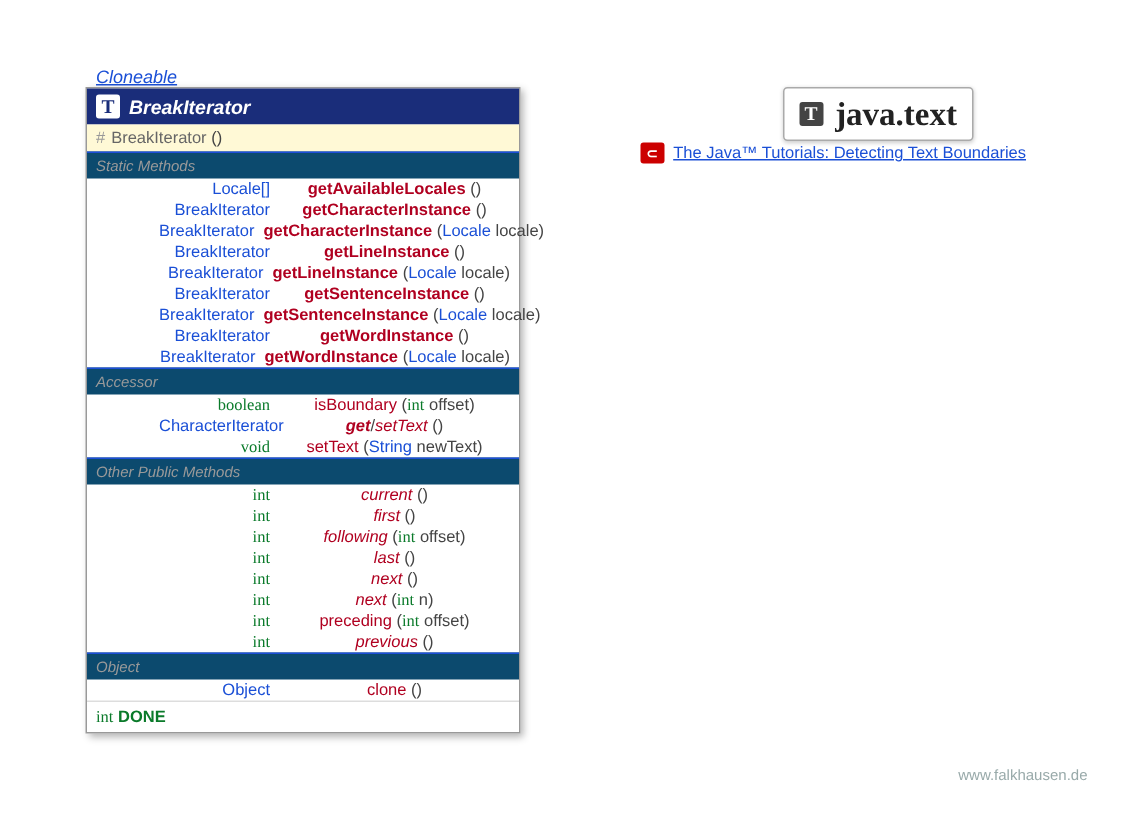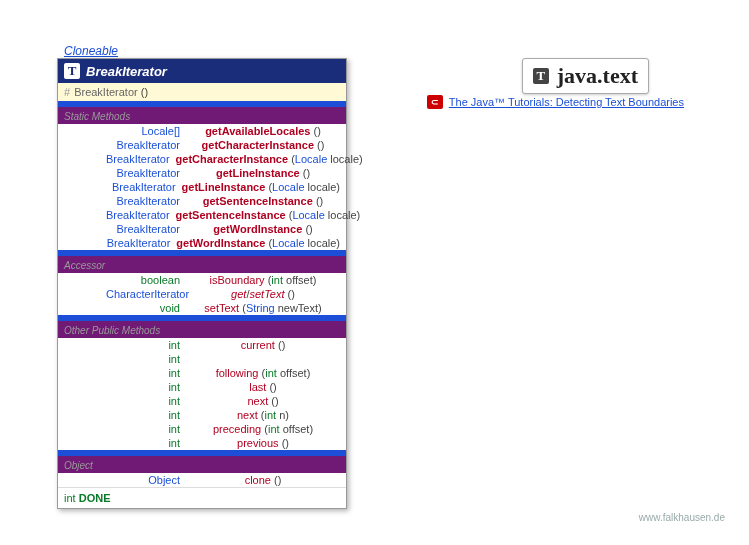--- a/index.html
+++ b/index.html
@@ -36,30 +36,30 @@
   }
   .class-header .title { font-weight: bold; font-style: italic; font-size: 13px; color: #fff; }
   .ctor-row {
     background: #fff9d6; padding: 3px 6px;
     color: #444;
   }
   .ctor-row .hash { color: #999; margin-right: 4px; }
   .ctor-row .name { color: #666; font-size: 11px; }
   .section-label {
     color: #999; font-style: italic; font-size: 10px;
-    border-top: 6px solid #1d4ed8; padding: 4px 6px 2px 6px;
-    background: #701a75;
+    border-top: 1px solid #1d4ed8; padding: 4px 6px 2px 6px;
+    background: #0c4a6e;
   }
   .method { display: flex; padding: 1px 6px 1px 0; font-size: 11px; }
   .ret { width: 128px; text-align: right; padding-right: 6px; white-space: nowrap; }
   .sig { flex: 1; white-space: nowrap; text-align: center; }
   .ret-type { color: #1a4fd6; margin-left: 48px; }
-  .ret-prim { color: #0a7a2a; }
+  .ret-prim { color: #0a7a2a; font-family: Liberation Serif, serif; }
   .mname { color: #b00020; font-weight: bold; }
-  .mname-it { color: #b00020; }
+  .mname-it { color: #b00020; font-style: italic; }
   .mname-gs { color: #b00020; font-style: italic; }
   .paren { color: #444; }
   .param-type { color: #1a4fd6; }
   .param-name { color: #444; }
   .const-row { padding: 4px 6px; border-top: 1px solid #ddd; }
   .const-row .ret-prim { color: #0a7a2a; }
   .const-row .cname { color: #0a7a2a; font-weight: bold; text-align: right; }
   .pkg-box {
     position: absolute; right: 100px; top: 58px;
     display: flex; align-items: center; gap: 8px;
@@ -137,33 +137,34 @@
           <span class="ret"><span class="ret-type">BreakIterator</span></span>
           <span class="sig"><span class="mname">getWordInstance</span> <span class="paren">(<span class="param-type">Locale</span> <span class="param-name">locale</span>)</span></span>
         </div>
         <div class="section-label">Accessor</div>
         <div class="method">
           <span class="ret"><span class="ret-prim">boolean</span></span>
           <span class="sig"><span style="color: rgb(176, 0, 32);">isBoundary</span> <span class="paren">(<span class="ret-prim" style="color: rgb(10, 122, 42);">int</span> <span class="param-name">offset</span>)</span></span>
         </div>
         <div class="method">
           <span class="ret"><span class="ret-type">CharacterIterator</span></span>
-          <span class="sig"><span class="mname-gs"><span style="font-style: italic;">get</span><span style="color: rgb(68, 68, 68); font-style: normal;">/</span><span style="font-style: italic;">setText</span></span> <span class="paren">()</span></span>
+          <span class="sig"><span class="mname-gs"><span style="font-style: italic; font-weight: bold;">get</span><span style="color: rgb(68, 68, 68); font-style: normal;">/</span><span style="font-style: italic;">setText</span></span> <span class="paren">()</span></span>
         </div>
         <div class="method">
           <span class="ret"><span class="ret-prim">void</span></span>
           <span class="sig"><span style="color: rgb(176, 0, 32);">setText</span> <span class="paren">(<span class="param-type">String</span> <span class="param-name">newText</span>)</span></span>
         </div>
         <div class="section-label">Other Public Methods</div>
         <div class="method">
           <span class="ret"><span class="ret-prim">int</span></span>
           <span class="sig"><span class="mname-it">current</span> <span class="paren">()</span></span>
         </div>
         <div class="method">
           <span class="ret"><span class="ret-prim">int</span></span>
+          <span class="sig"><span class="mname-it">first</span> <span class="paren">()</span></span>
         </div>
         <div class="method">
           <span class="ret"><span class="ret-prim">int</span></span>
           <span class="sig"><span class="mname-it">following</span> <span class="paren">(<span class="ret-prim" style="color: rgb(10, 122, 42);">int</span> <span class="param-name">offset</span>)</span></span>
         </div>
         <div class="method">
           <span class="ret"><span class="ret-prim">int</span></span>
           <span class="sig"><span class="mname-it">last</span> <span class="paren">()</span></span>
         </div>
         <div class="method">

